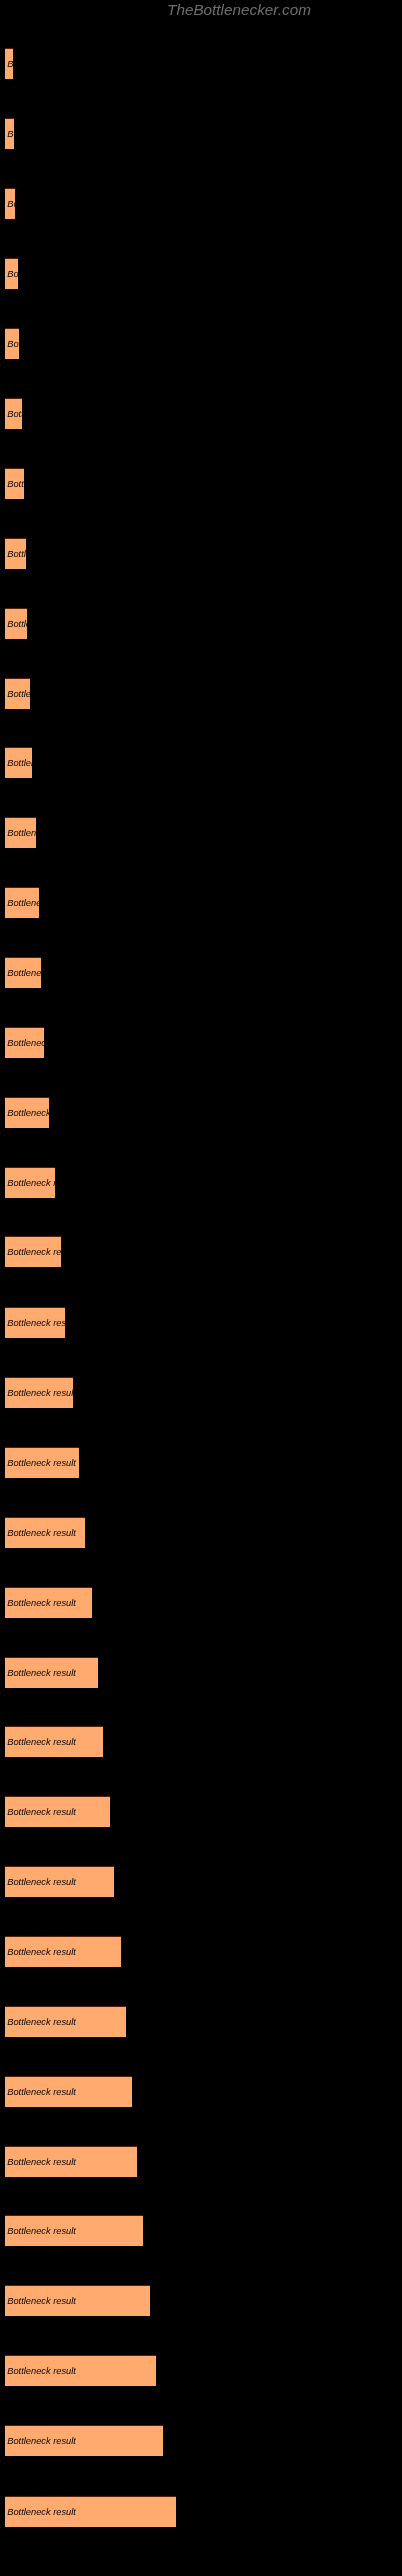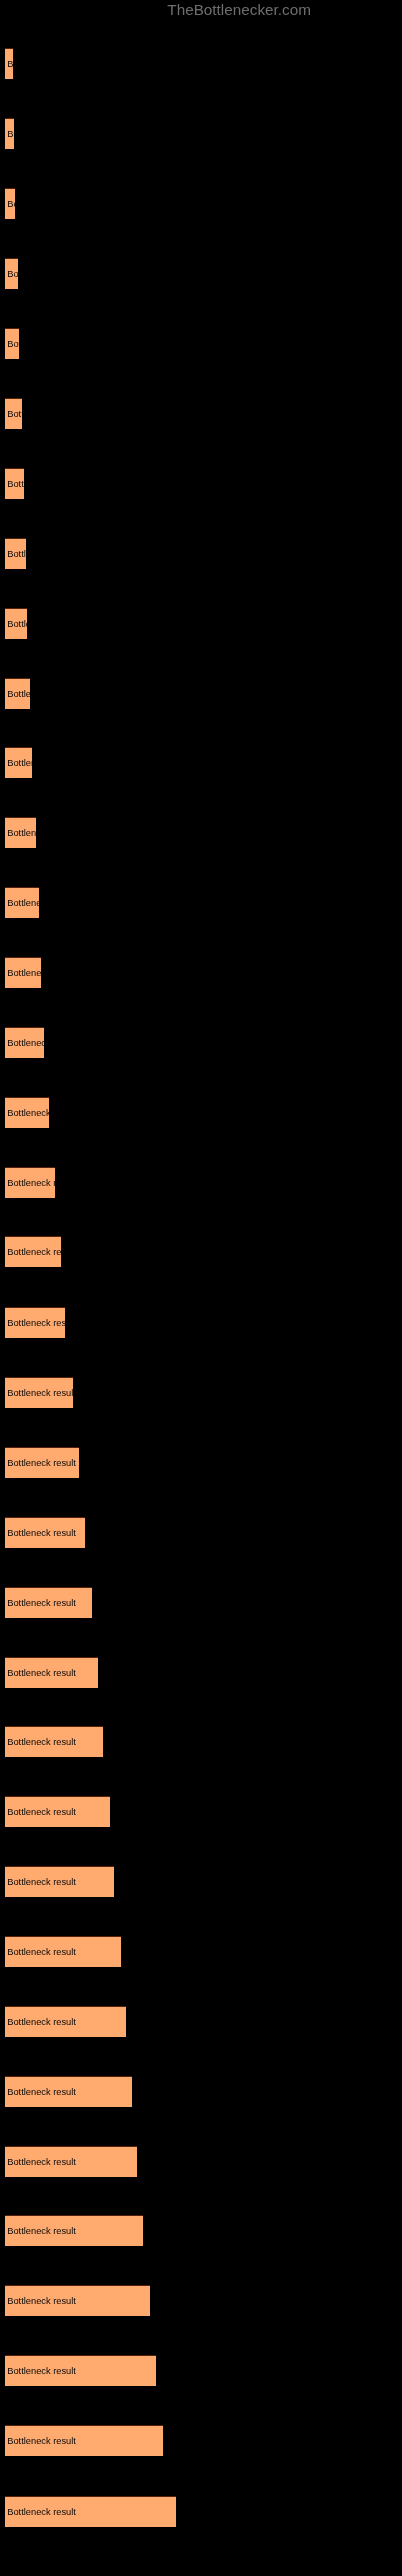--- a/index.html
+++ b/index.html
@@ -16,20 +16,21 @@
     font-family: "Liberation Sans", sans-serif;
     -webkit-font-smoothing: antialiased;
   }
 
   #chart-root {
     position: absolute;
     left: 0;
     top: 0;
     width: 319px;
     height: 2576px;
+    font-style: italic;
   }
 
   #watermark-title {
     position: absolute;
     right: 8px;
     top: 0.8px;
     font-size: 15.3px;
     line-height: 17.7px;
     color: #6e6e6e;
     letter-spacing: 0px;

